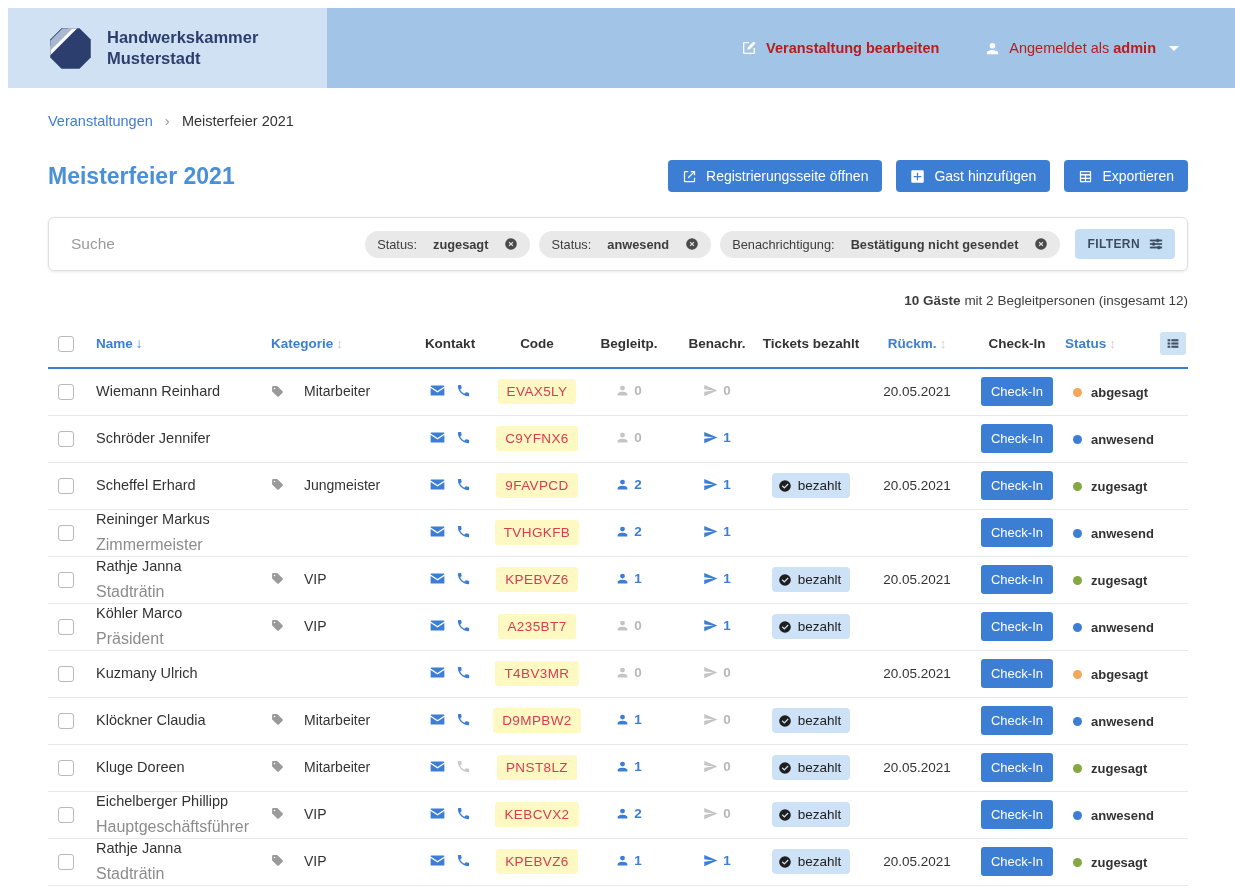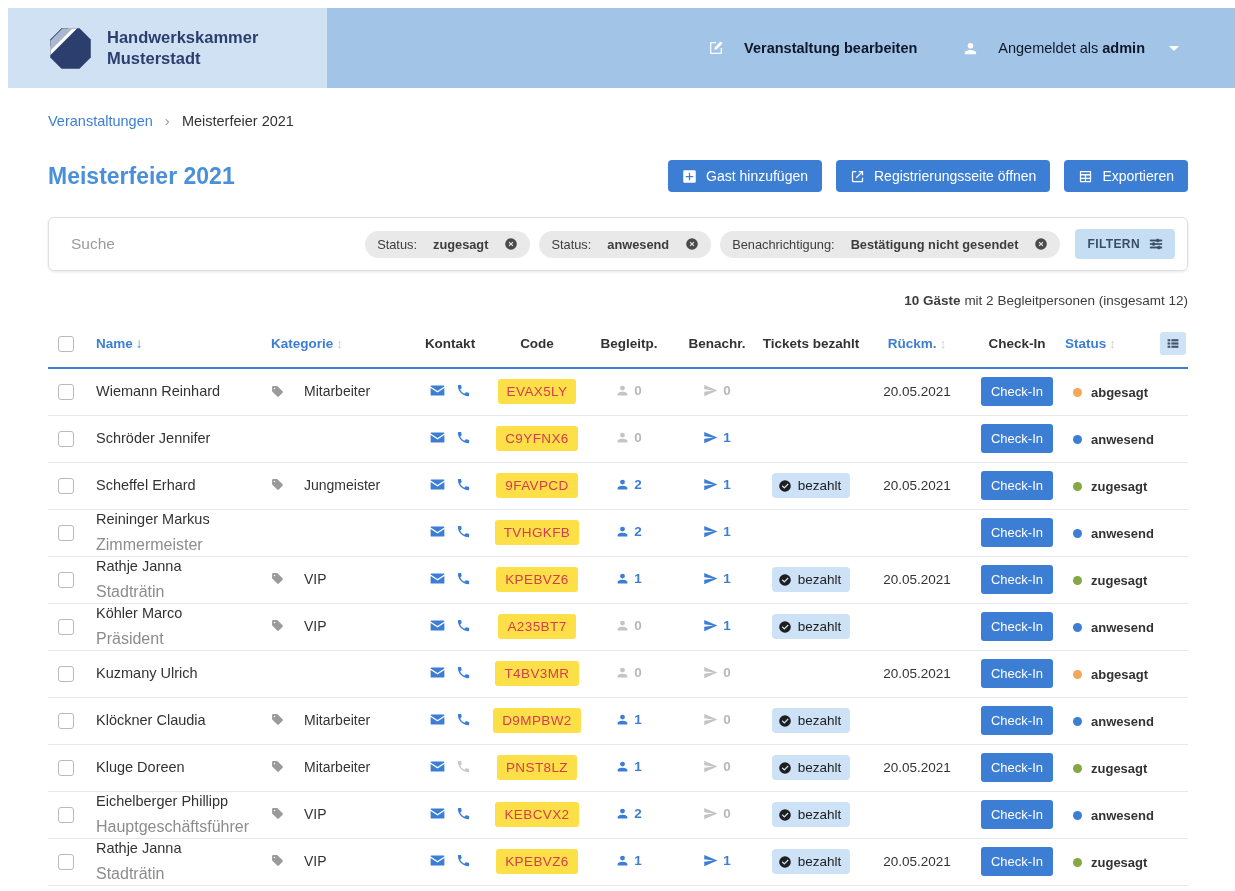--- a/index.html
+++ b/index.html
@@ -6,21 +6,21 @@
   html,body { width:1235px; height:891px; overflow:hidden; background:#fff;
     font-family:"Liberation Sans", sans-serif; color:#333; }
 
   
   .app-header { display:flex; height:80px; margin:8px 0 0 8px; }
   .header-left { width:319px; background:#cfe1f3; display:flex; align-items:center;
     padding-left:40px; gap:14px; }
   .brand-text { color:#2c3e6e; font-weight:700; font-size:16.5px; line-height:1.25; }
   .header-right { flex:1; background:#a1c4e7; display:flex; align-items:center;
     justify-content:flex-end; gap:46px; padding-right:56px; color:#fff; }
-  .hdr-link { display:flex; align-items:center; gap:20px; font-size:14.5px; color:#0f172a;
+  .hdr-link { display:flex; align-items:center; gap:9px; font-size:14.5px; color:#b91c1c;
     cursor:pointer; }
   .hdr-link.bold { font-weight:700; }
   .hdr-link svg { fill:#fff; }
   .user-menu b { font-weight:700; }
   .caret { display:inline-block; width:0; height:0; border-left:5px solid transparent;
     border-right:5px solid transparent; border-top:5px solid #fff; margin-left:4px; }
 
   
   .content { padding:0 47px 0 48px; }
   .breadcrumb { margin-top:24px; font-size:14.5px; }
@@ -79,21 +79,21 @@
   .nm { font-size:14.5px; line-height:1.15; }
   .subtitle { font-size:16px; color:#8c8c8c; margin-top:9px; }
 
   .cat { display:inline-flex; align-items:center; gap:20px; }
   .cat svg { fill:#9a9a9a; flex:none; }
 
   .contact-icons { display:inline-flex; align-items:center; gap:10px; }
   .contact-icons svg { fill:#3d7ed5; cursor:pointer; }
   .contact-icons svg.muted { fill:#c9c9c9; }
 
-  .code-pill { display:inline-block; background:#fde047; color:#d63c52; padding:5px 9px;
+  .code-pill { display:inline-block; background:#fef9c3; color:#d63c52; padding:5px 9px;
     border-radius:3px; font-size:13.5px; letter-spacing:.4px; }
 
   .iconum { display:inline-flex; align-items:center; gap:5px; font-weight:700; font-size:13.5px; }
   .iconum.on  { color:#3d7ed5; } .iconum.on svg  { fill:#3d7ed5; }
   .iconum.off { color:#b8b8b8; } .iconum.off svg { fill:#c4c4c4; }
 
   .paid-badge { display:inline-flex; align-items:center; gap:6px; background:#cde2f6;
     color:#1e1e1e; padding:5px 9px 5px 6px; border-radius:4px; font-size:13.5px; }
   .paid-badge svg { fill:#1e1e1e; }
 
@@ -152,30 +152,30 @@
     <a>Veranstaltungen</a>
     <span class="crumb-sep">›</span>
     <span>Meisterfeier 2021</span>
   </nav>
 
   <div class="title-row">
     <h1>Meisterfeier 2021</h1>
     <div class="actions">
       <button class="btn-primary">
         <svg width="15" height="15" viewBox="0 0 24 24">
-          <path d="M4 2h16a2 2 0 012 2v16a2 2 0 01-2 2H4a2 2 0 01-2-2V4a2 2 0 012-2zm7 4v5H6v2h5v5h2v-5h5v-2h-5V6h-2z"></path>
-        </svg>
-        <span>Gast hinzufügen</span>
+          <path d="M14 3h7v7h-2V6.4l-8.3 8.3-1.4-1.4L17.6 5H14V3z"></path>
+          <path d="M19 14v5H5V5h5V3H5a2 2 0 00-2 2v14a2 2 0 002 2h14a2 2 0 002-2v-5h-2z"></path>
+        </svg>
+        <span>Registrierungsseite öffnen</span>
       </button>
       <button class="btn-primary">
         <svg width="15" height="15" viewBox="0 0 24 24">
-          <path d="M14 3h7v7h-2V6.4l-8.3 8.3-1.4-1.4L17.6 5H14V3z"></path>
-          <path d="M19 14v5H5V5h5V3H5a2 2 0 00-2 2v14a2 2 0 002 2h14a2 2 0 002-2v-5h-2z"></path>
-        </svg>
-        <span>Registrierungsseite öffnen</span>
+          <path d="M4 2h16a2 2 0 012 2v16a2 2 0 01-2 2H4a2 2 0 01-2-2V4a2 2 0 012-2zm7 4v5H6v2h5v5h2v-5h5v-2h-5V6h-2z"></path>
+        </svg>
+        <span>Gast hinzufügen</span>
       </button>
       <button class="btn-primary">
         <svg width="15" height="15" viewBox="0 0 24 24">
           <path d="M3 4a1 1 0 011-1h16a1 1 0 011 1v16a1 1 0 01-1 1H4a1 1 0 01-1-1V4zm2 4h14V5H5v3zm0 2.5v3.5h6v-3.5H5zm8 0v3.5h6v-3.5h-6zm6 5.5h-6v3h6v-3zm-8 3v-3H5v3h6z"></path>
         </svg>
         <span>Exportieren</span>
       </button>
     </div>
   </div>
 

